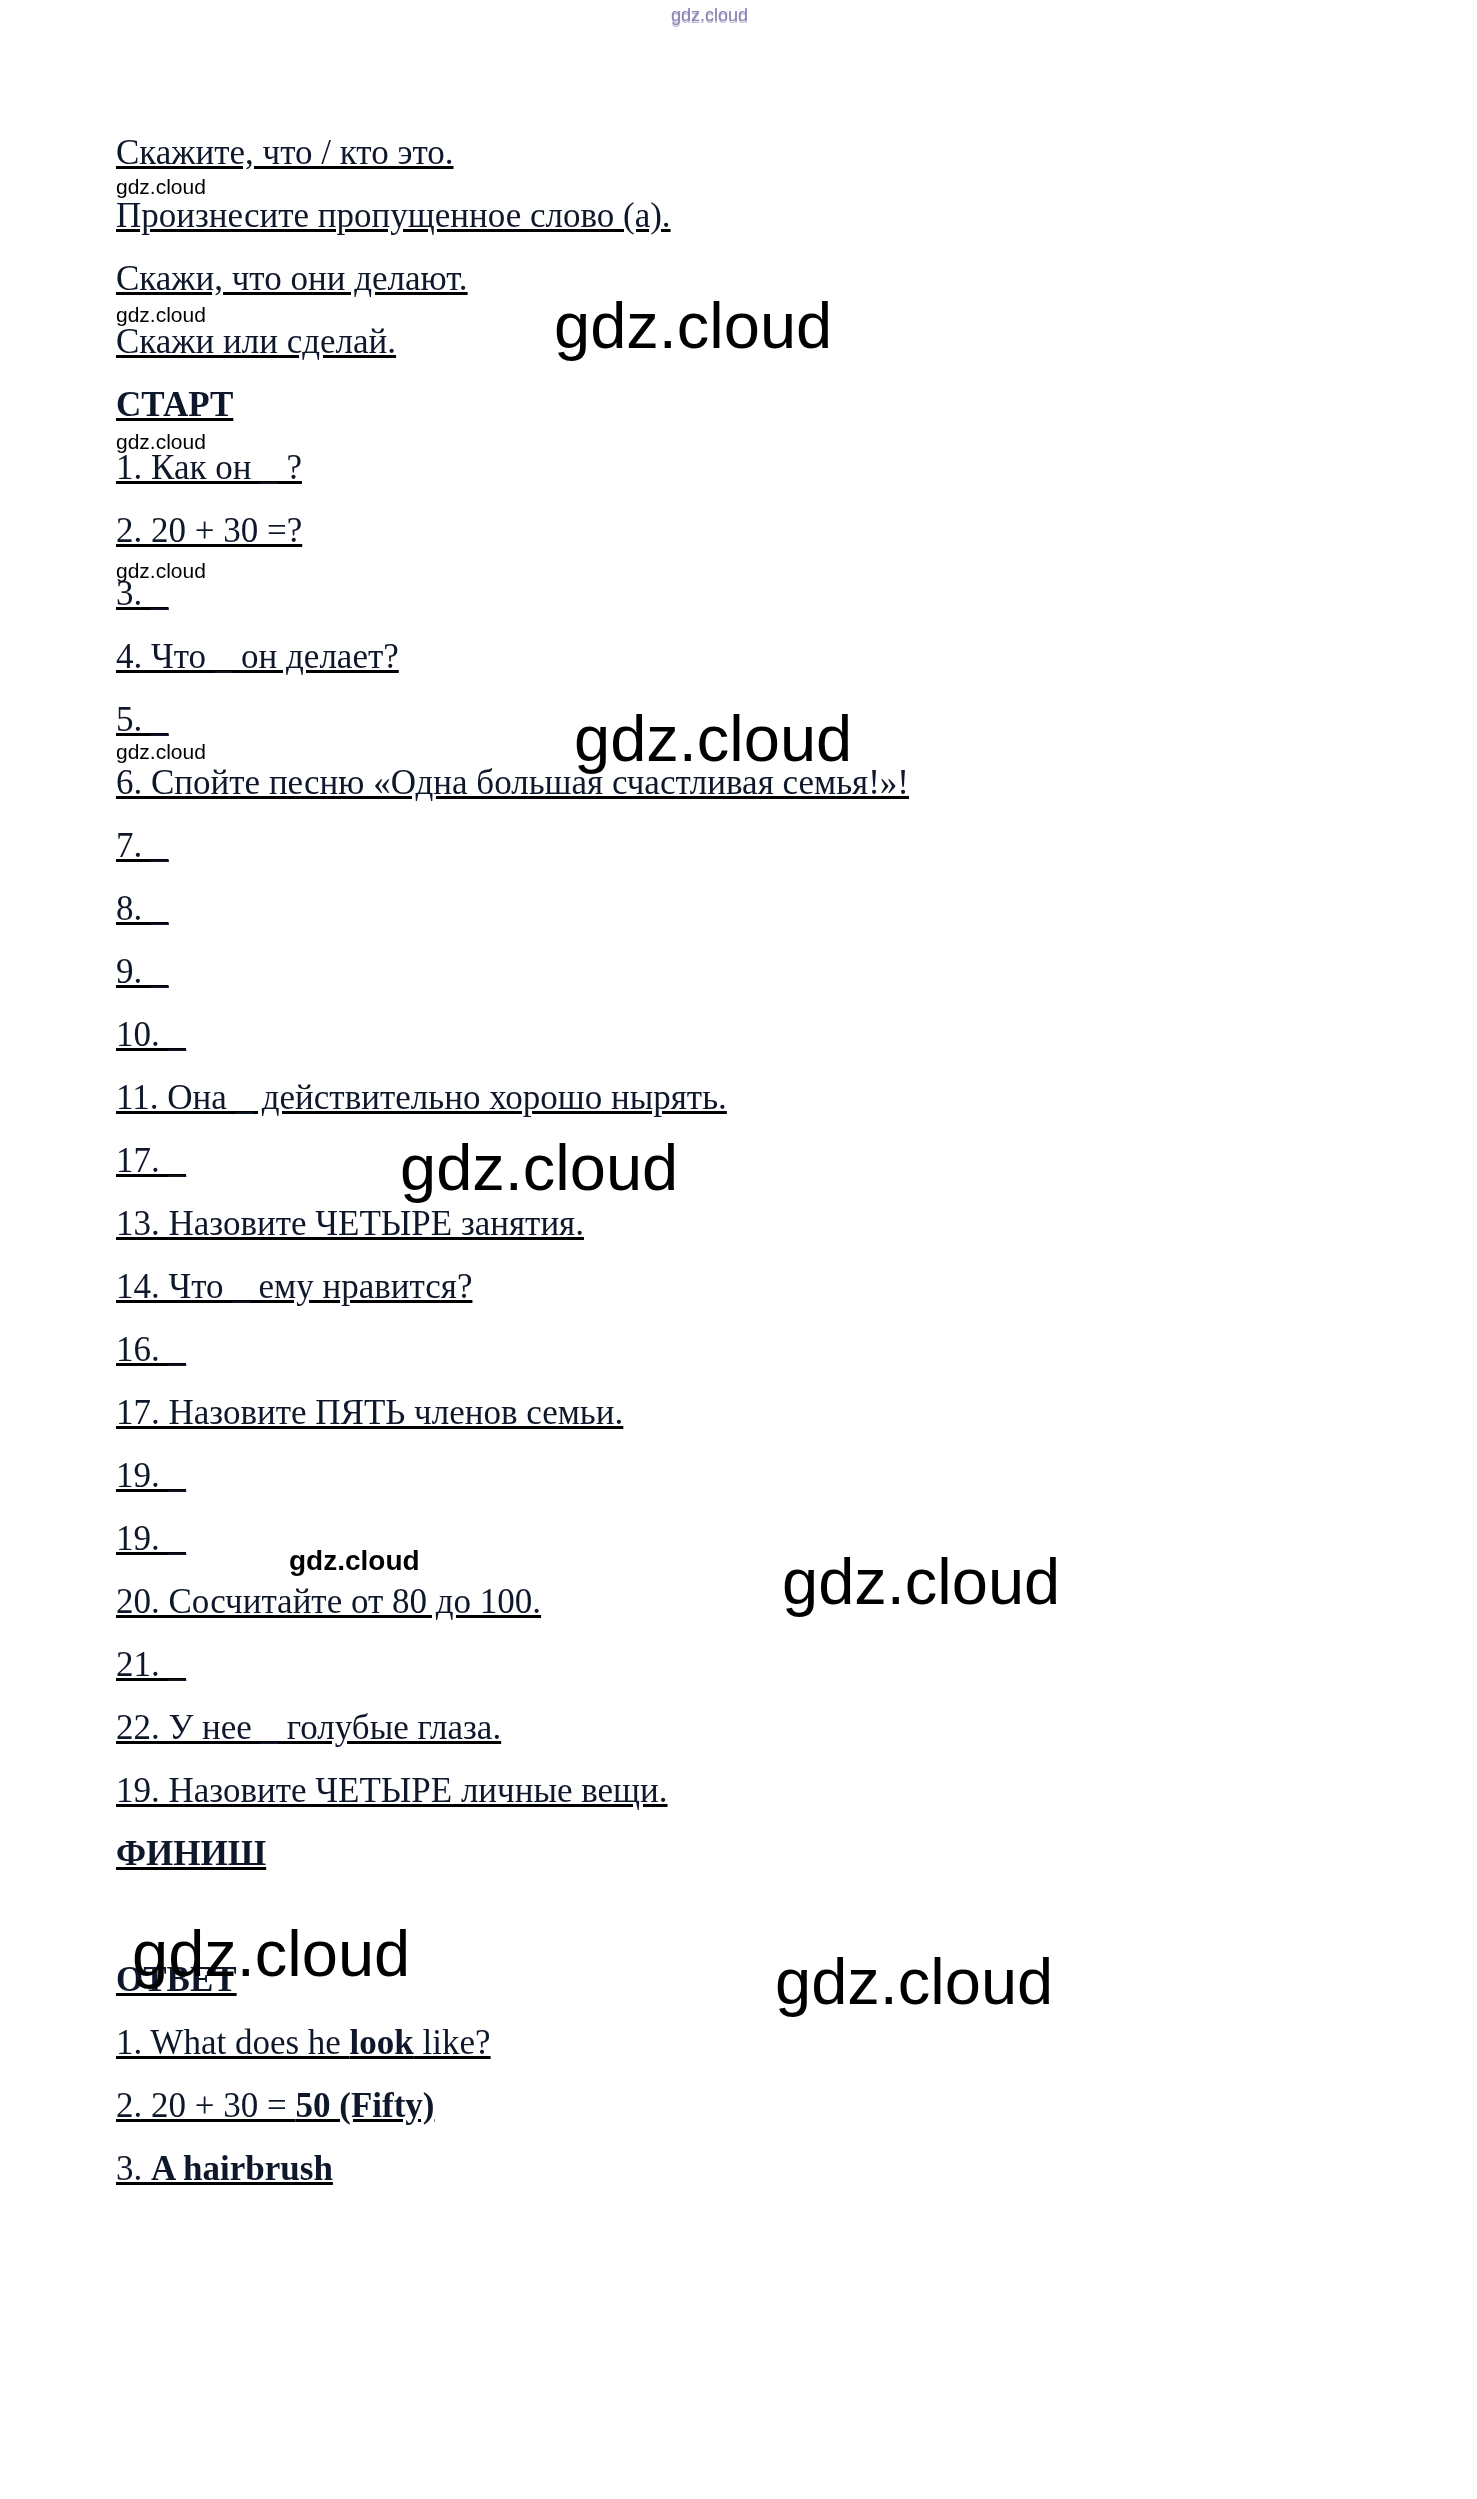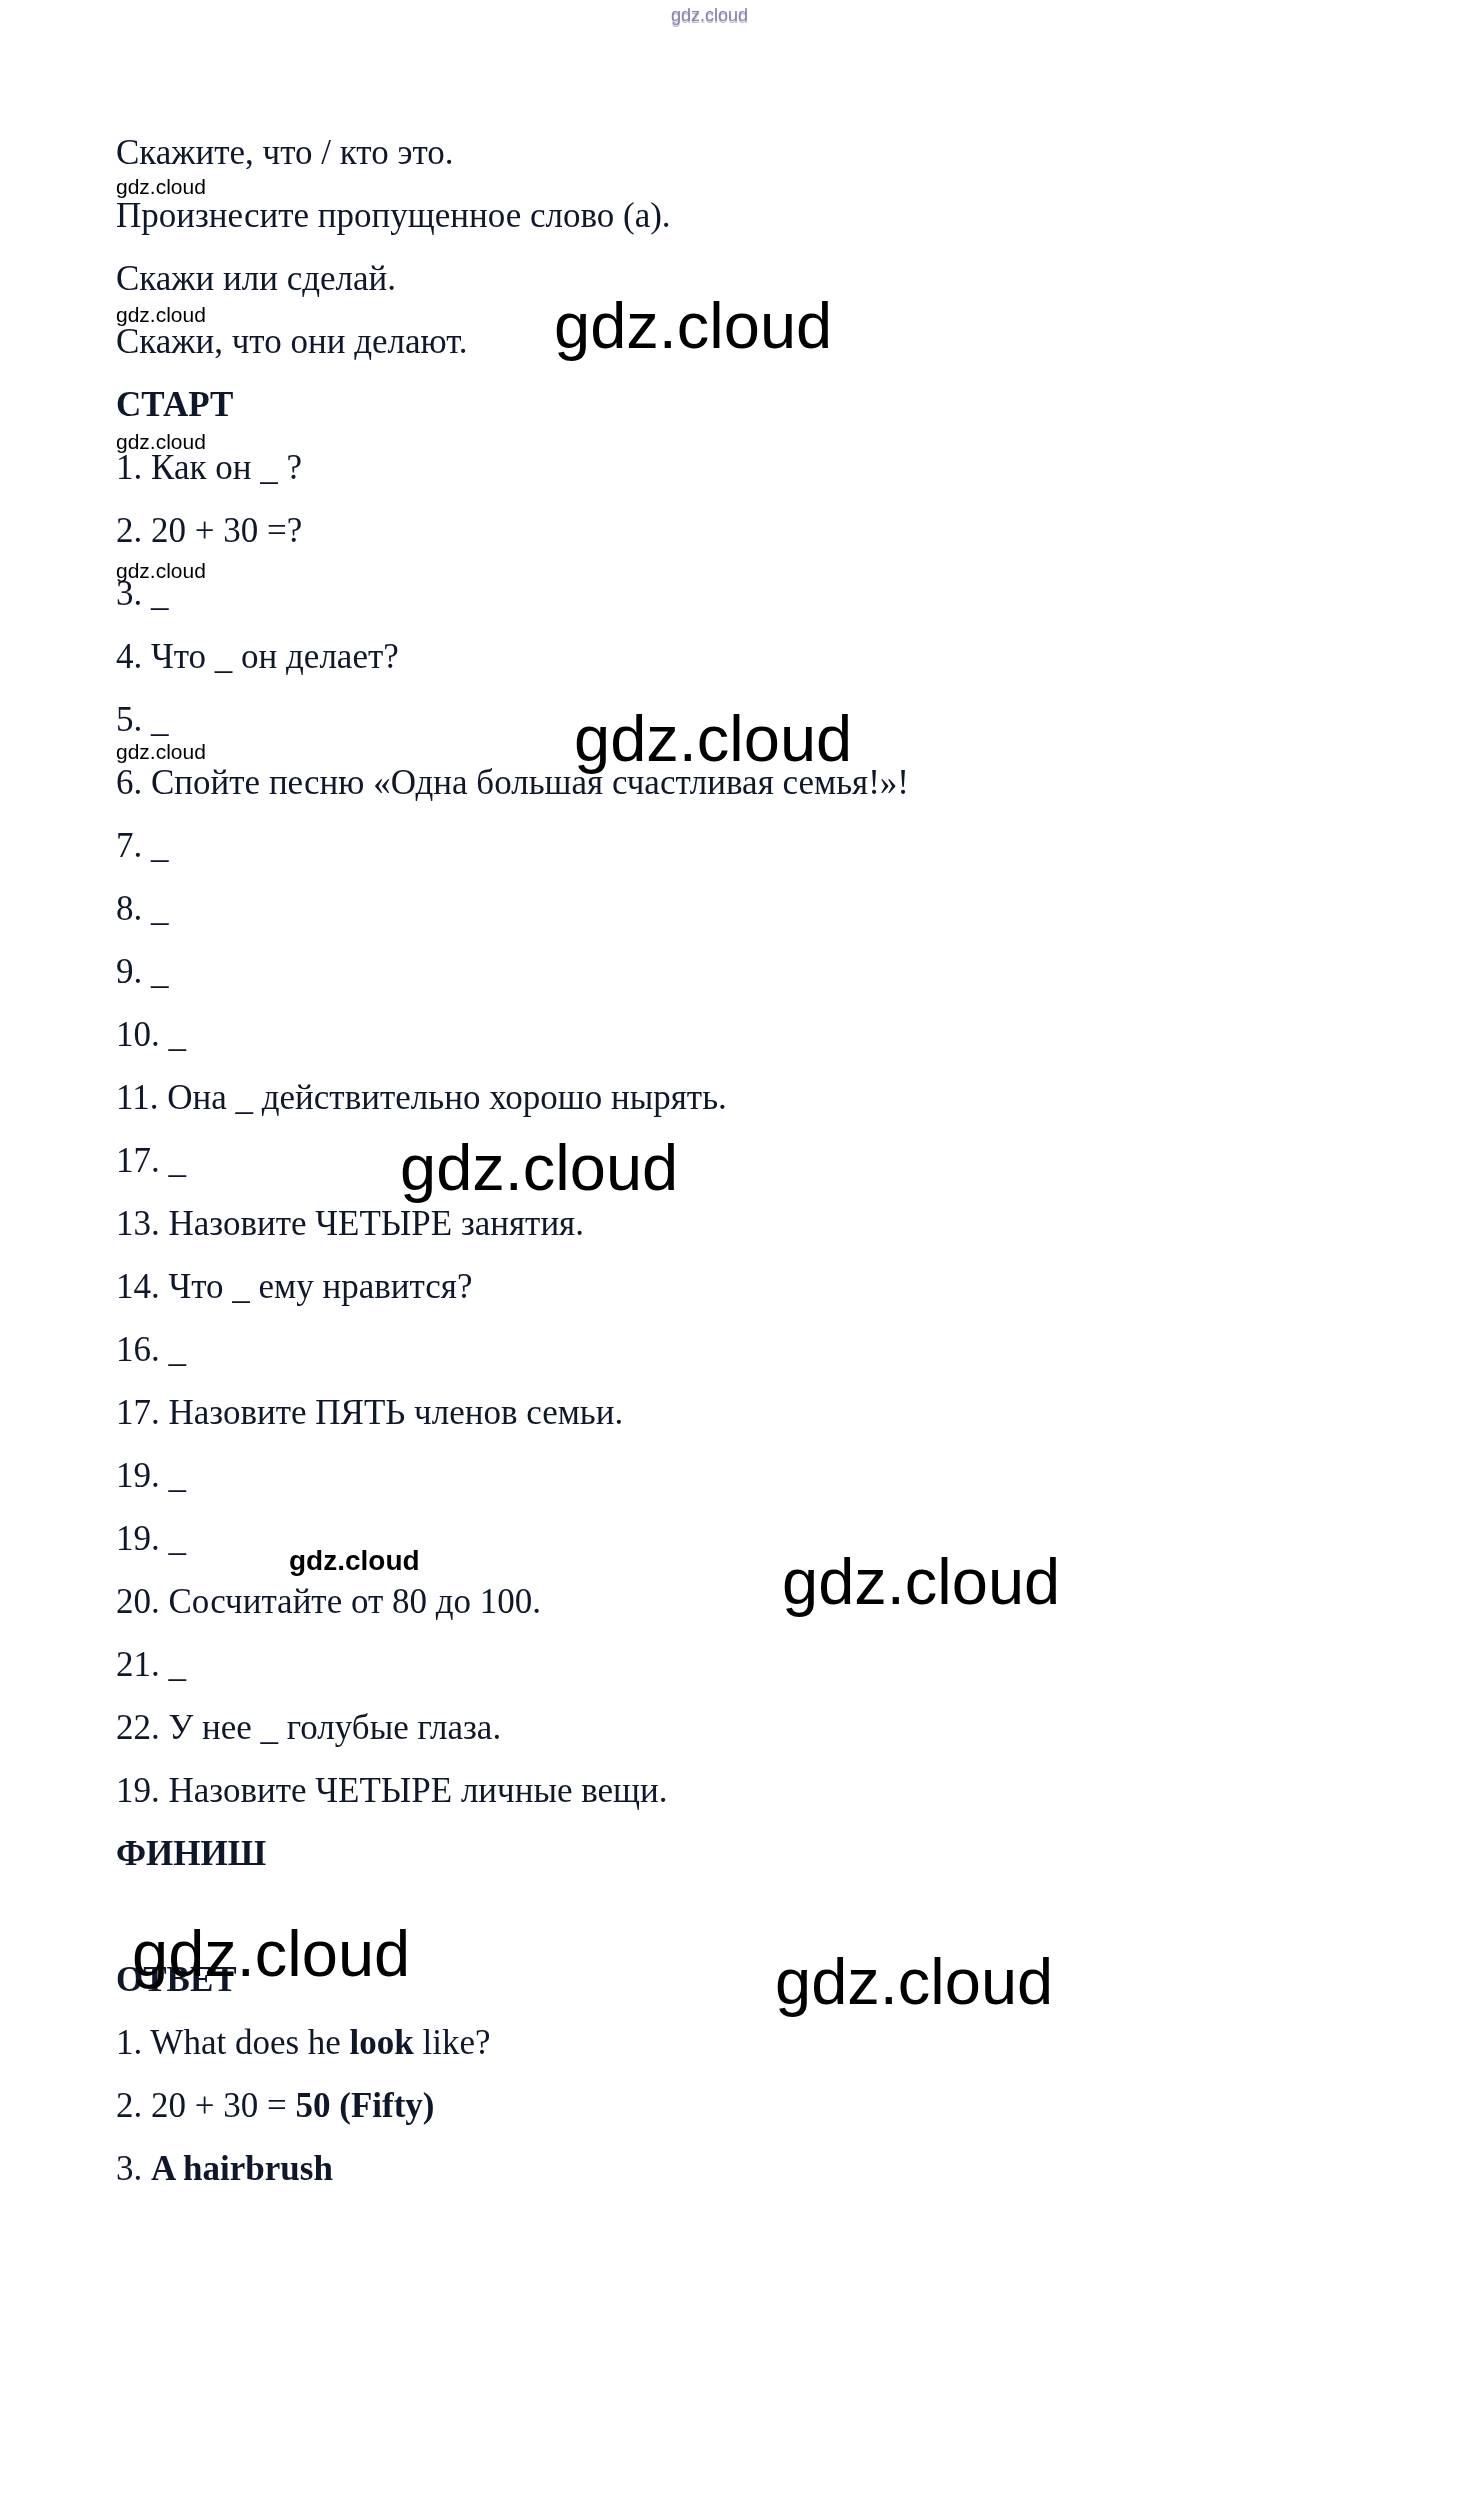--- a/index.html
+++ b/index.html
@@ -4,20 +4,21 @@
 <style>
   html, body { margin: 0; padding: 0; background: #ffffff; }
   .page {
     position: relative;
     width: 1414px;
     height: 2500px;
     background: #ffffff;
     overflow: hidden;
     font-family: "Liberation Serif", serif;
     color: #000000;
+    text-decoration: underline;
   }
   .content {
     position: relative;
     z-index: 1;
     padding: 121px 44px 0 116px;
   }
   .line {
     font-size: 35px;
     line-height: 63px;
     height: 63px;
@@ -71,22 +72,22 @@
   <div class="wm wm-lg" id="w-l1">gdz.cloud</div>
   <div class="wm wm-lg" id="w-l2">gdz.cloud</div>
   <div class="wm wm-lg" id="w-l3">gdz.cloud</div>
   <div class="wm wm-lg" id="w-l4">gdz.cloud</div>
   <div class="wm wm-lg" id="w-l5">gdz.cloud</div>
   <div class="wm wm-lg" id="w-l6">gdz.cloud</div>
 
   <div class="content">
     <div class="line">Скажите, что / кто это.</div>
     <div class="line">Произнесите пропущенное слово (а).</div>
+    <div class="line">Скажи, что они делают.</div>
     <div class="line">Скажи или сделай.</div>
-    <div class="line">Скажи, что они делают.</div>
 
     <div class="line bold">СТАРТ</div>
 
     <div>
         <div class="line">1. Как он _ ?</div>
         <div class="line">2. 20 + 30 =?</div>
         <div class="line">3. _</div>
         <div class="line">4. Что _ он делает?</div>
         <div class="line">5. _</div>
         <div class="line">6. Спойте песню «Одна большая счастливая семья!»!</div>

